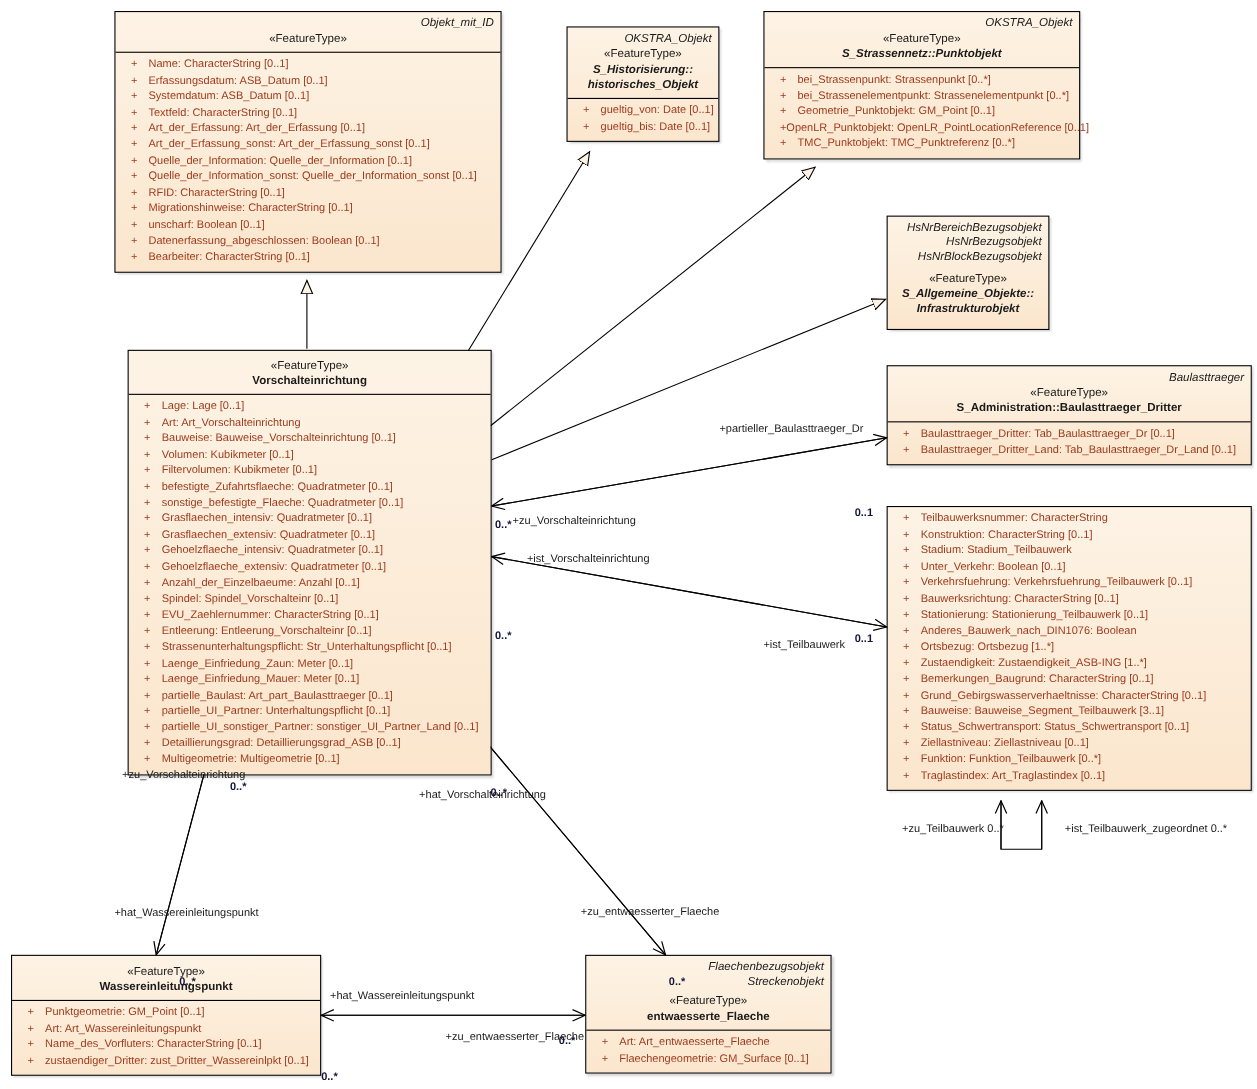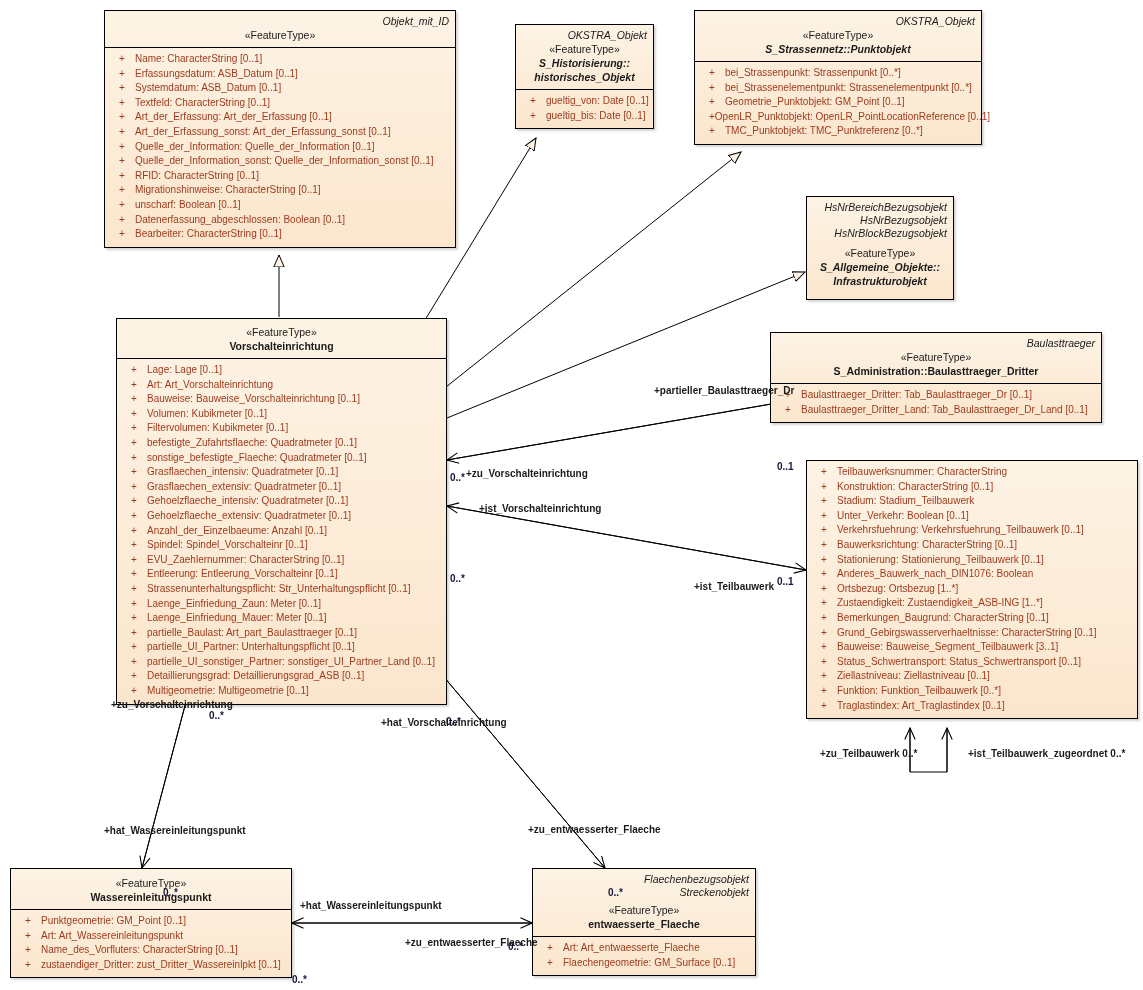--- a/index.html
+++ b/index.html
@@ -16,21 +16,21 @@
   .tagline{font-style:italic;font-size:10.5px;color:#1a1a1a;text-align:right;line-height:13px;}
   .stereo{font-size:10.5px;color:#1a1a1a;line-height:14px;}
   .cname{font-size:10.5px;font-weight:bold;color:#1a1a1a;line-height:14px;}
   .cname.ital{font-style:italic;}
   .attrs{padding:4px 2px 5px 2px;}
   .attr{font-size:10px;color:#9e3a1c;line-height:14.6px;white-space:nowrap;
         padding-left:4px;display:flex;}
   .attr .vis{display:inline-block;width:24px;color:#9e3a1c;text-align:left;padding-left:8px;box-sizing:border-box;}
   .attr .sig{display:inline-block;}
 
-  .edge-label{position:absolute;font-size:10px;color:#1a1a1a;white-space:nowrap;line-height:12px;font-weight:bold;}
+  .edge-label{position:absolute;font-size:10px;color:#1a1a1a;white-space:nowrap;line-height:12px;}
   .mult{position:absolute;font-size:10px;color:#14143c;white-space:nowrap;font-weight:bold;line-height:12px;margin-top:38px;}
 </style>
 </head>
 <body>
 
 <div id="canvas">
 
   <svg class="edges" viewBox="0 0 1143 990" xmlns="http://www.w3.org/2000/svg">
     <defs>
       <marker id="genArrow" markerWidth="14" markerHeight="14" refX="12" refY="6" orient="auto" markerUnits="userSpaceOnUse">
@@ -203,21 +203,21 @@
     <div class="hdr">
       <div class="tagline">HsNrBereichBezugsobjekt</div>
       <div class="tagline">HsNrBezugsobjekt</div>
       <div class="tagline">HsNrBlockBezugsobjekt</div>
       <div class="stereo" style="margin-top:6px">«FeatureType»</div>
       <div class="cname ital">S_Allgemeine_Objekte::</div>
       <div class="cname ital" style="padding-bottom:6px">Infrastrukturobjekt</div>
     </div>
   </div>
 
-  <div class="uml-class" id="c-baulast" style="left:770px;top:332px;width:332px;">
+  <div class="uml-class" id="c-baulast" style="left:806px;top:332px;width:332px;">
     <div class="hdr has-sep">
       <div class="tagline">Baulasttraeger</div>
       <div class="stereo">«FeatureType»</div>
       <div class="cname">S_Administration::Baulasttraeger_Dritter</div>
     </div>
     <div class="attrs">
       <div class="attr">
           <span class="vis">+</span>
           <span class="sig">Baulasttraeger_Dritter: Tab_Baulasttraeger_Dr [0..1]</span>
         </div>

